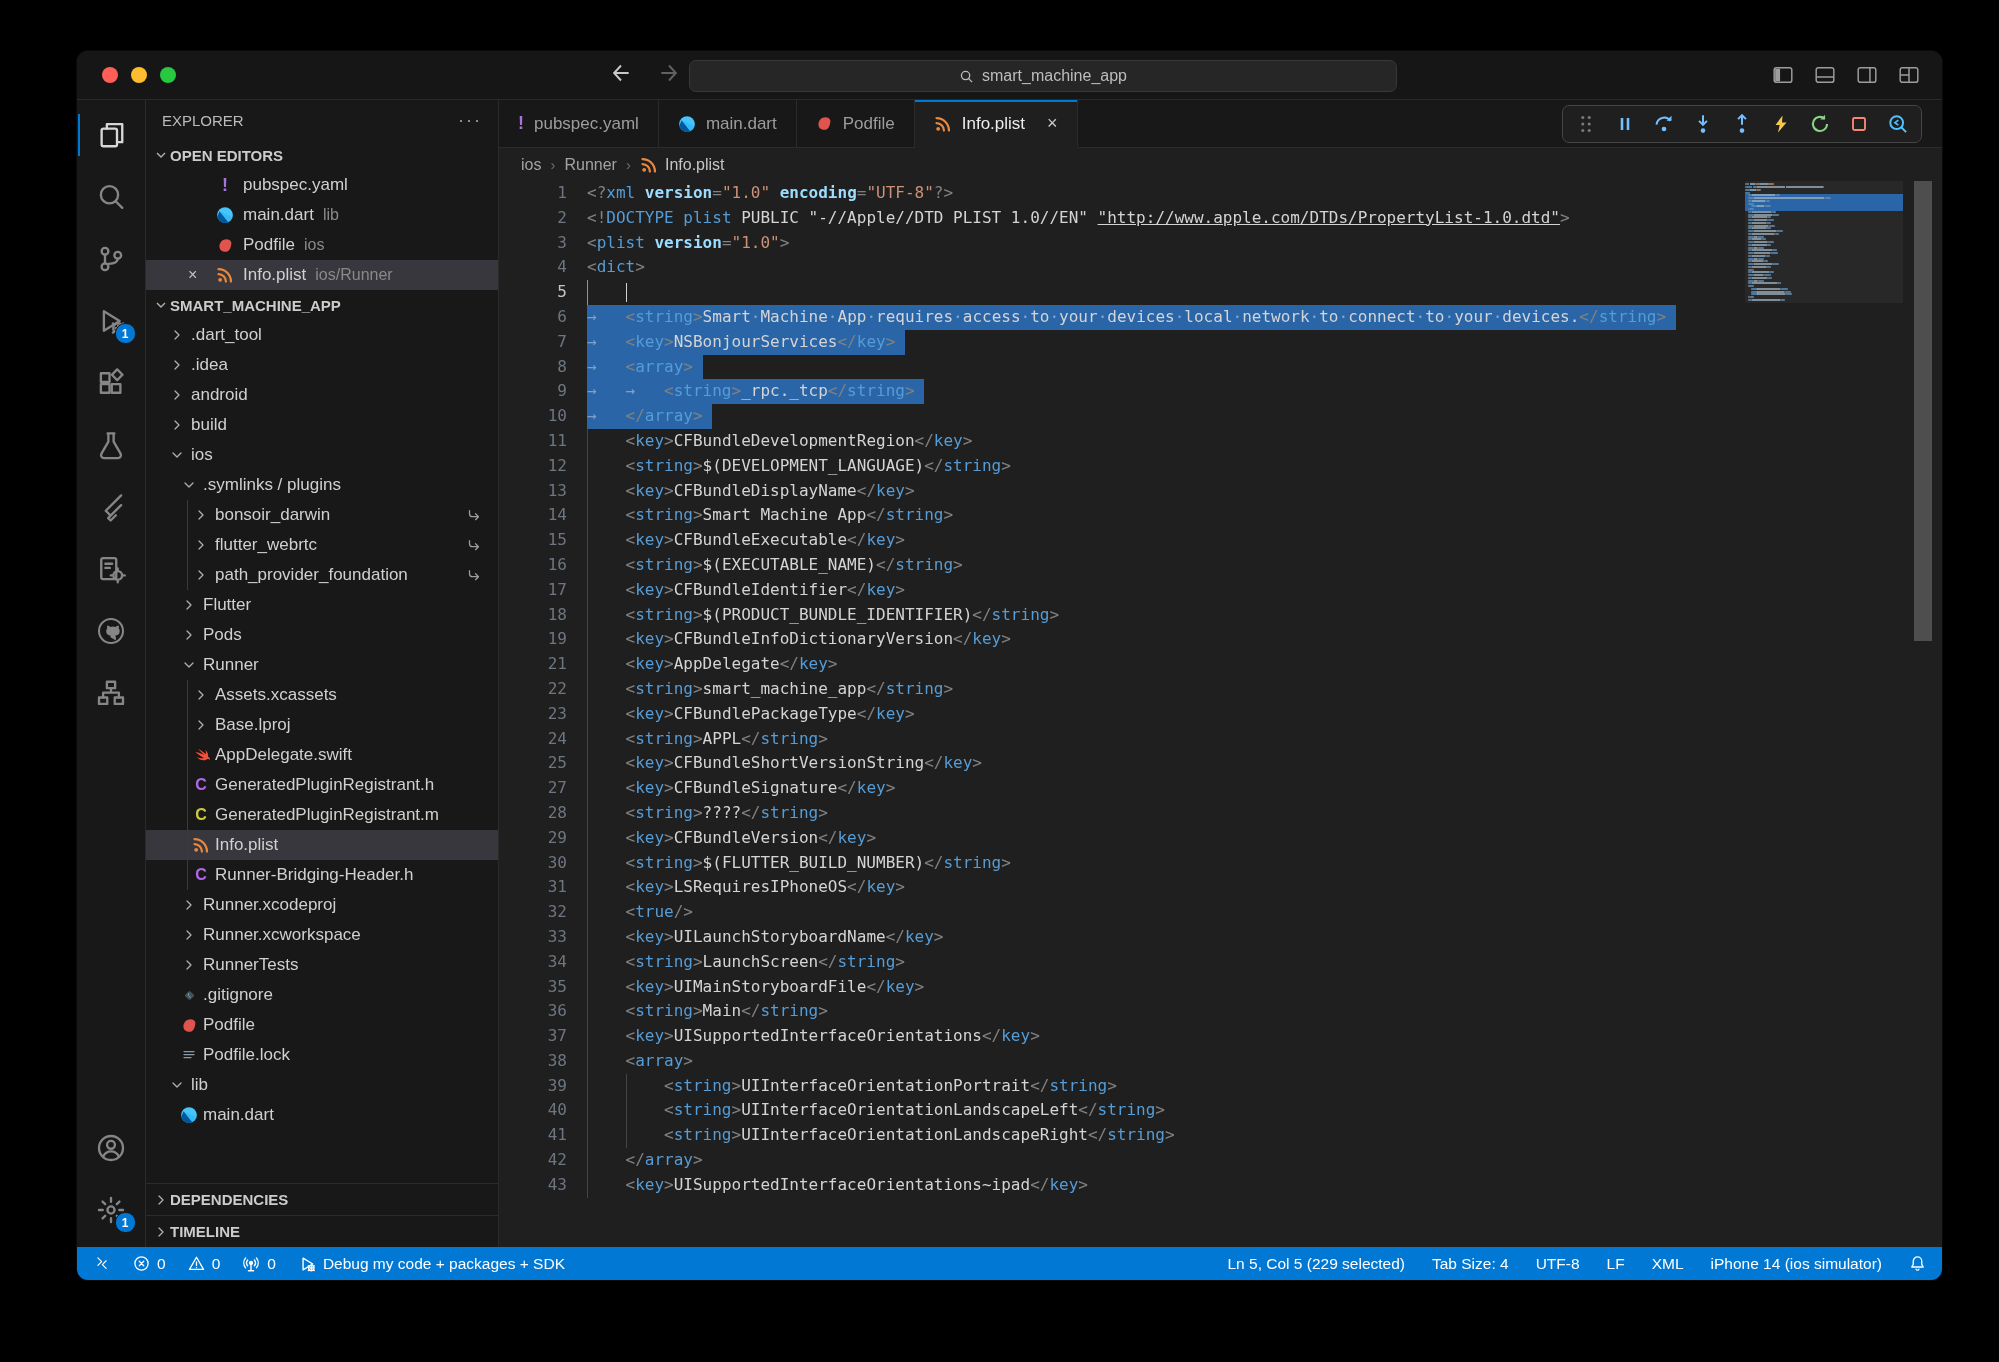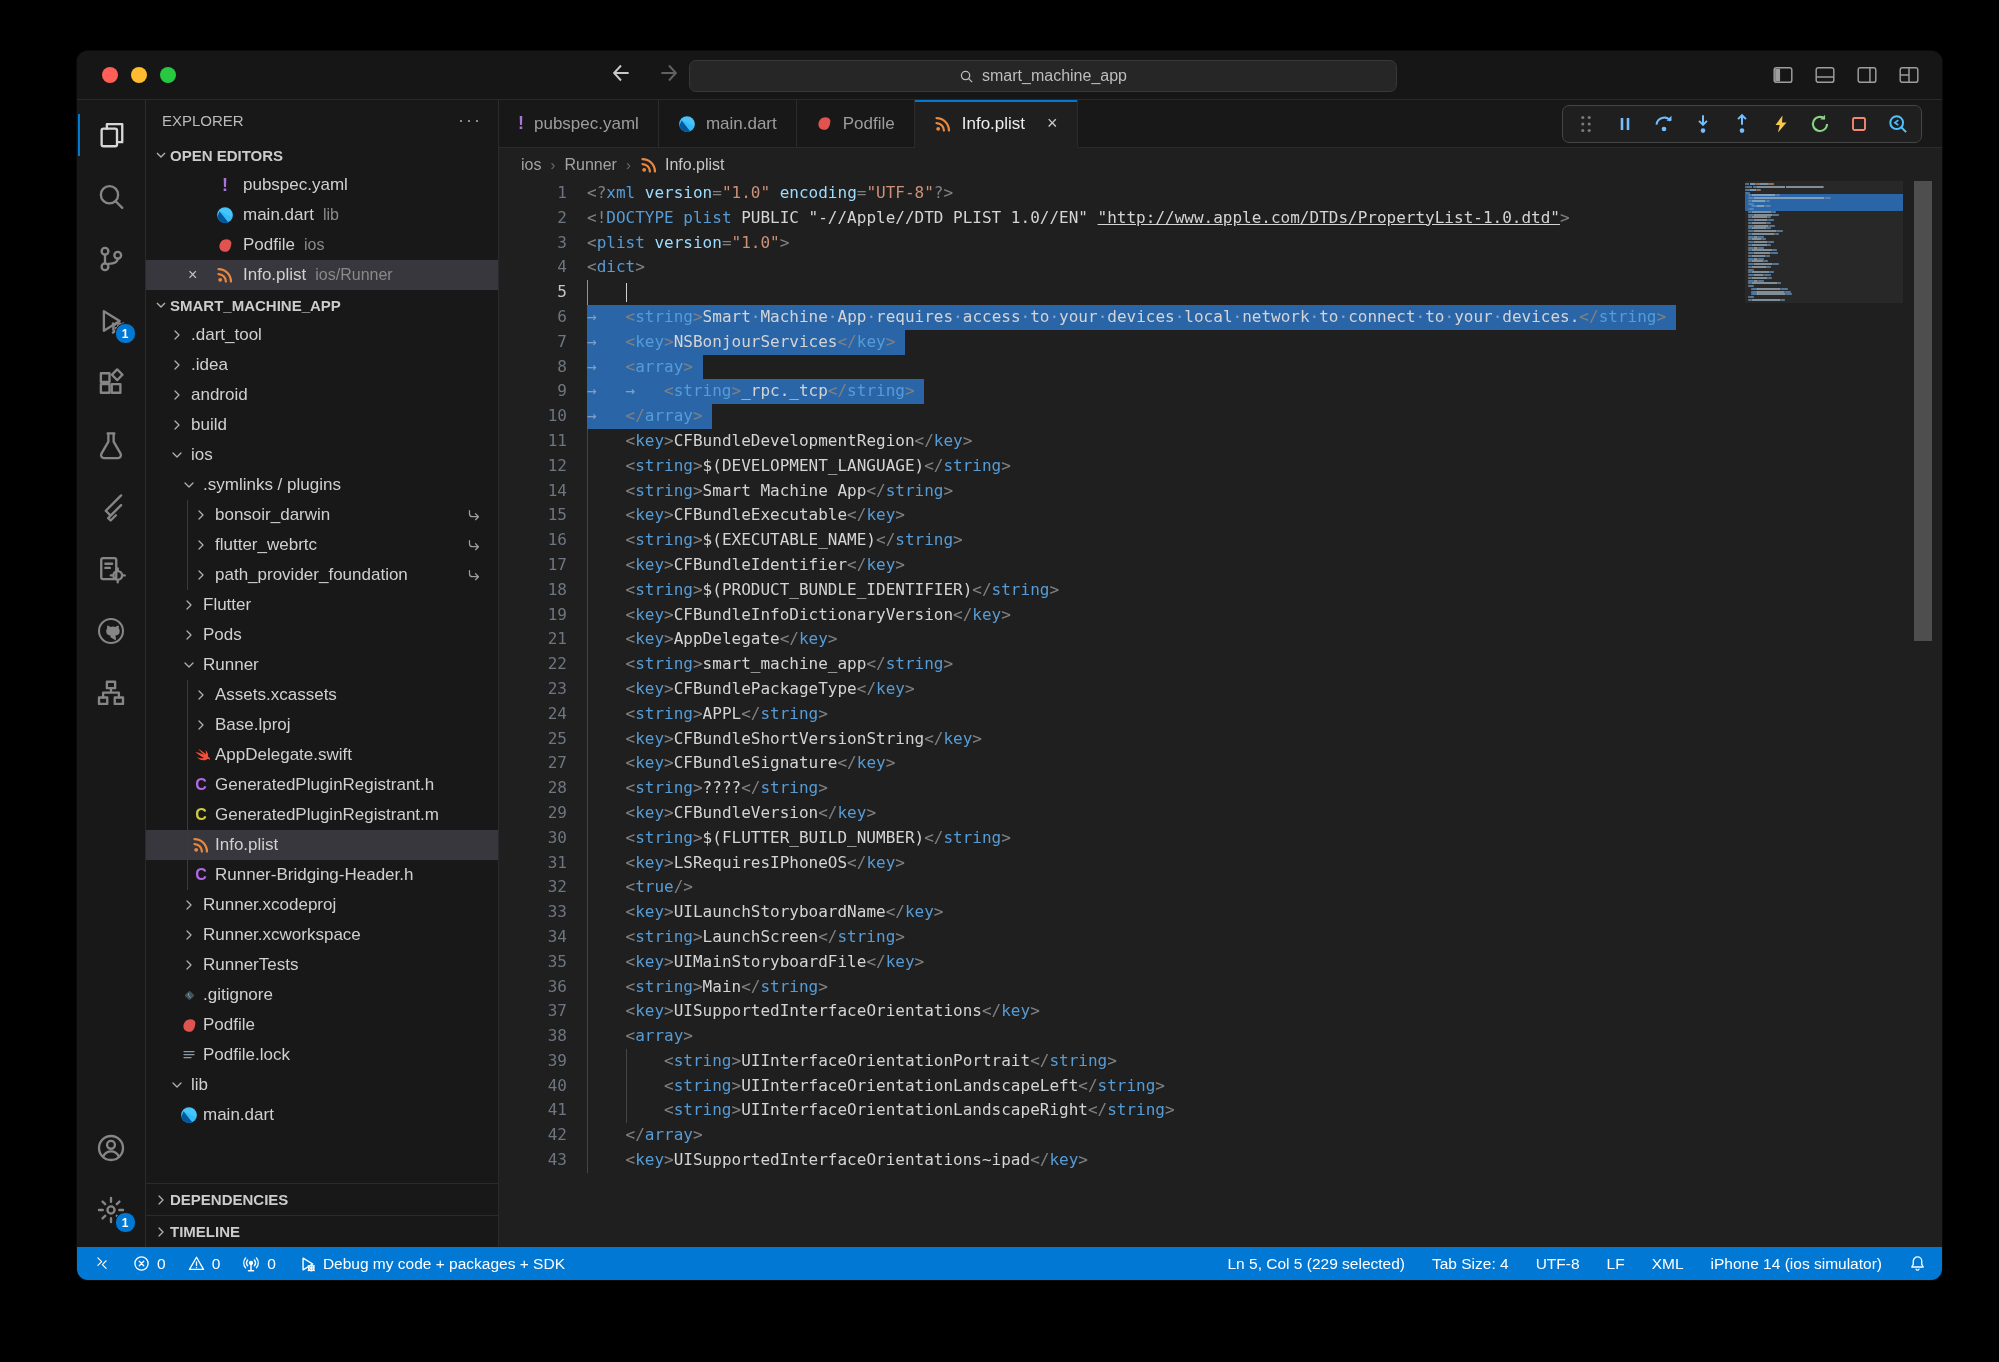--- a/index.html
+++ b/index.html
@@ -63,21 +63,21 @@
   .breadcrumb .sep{color:#6e6e6e;font-size:15px;}
   .crumbfile{display:flex;align-items:center;gap:7px;color:#c5c5c5;}
   
   .codewrap{flex:1;min-height:0;position:relative;overflow:hidden;
             font-family:"DejaVu Sans Mono",monospace;font-size:16px;}
   .cl{display:flex;height:24.8px;line-height:24.8px;white-space:pre;position:relative;align-items:stretch;}
   .gut{width:68px;flex:none;text-align:right;color:#6e7681;user-select:none;}
   .gut.hl{color:#c6c6c6;}
   .gsp{width:20px;flex:none;}
   .code{position:relative;}
-  .t{color:#569cd6;} .a{color:#9cdcfe;} .s{color:#ce9178;} .p{color:#808080;}
+  .t{color:#569cd6;} .a{color:#9cdcfe;font-weight:bold;} .s{color:#ce9178;} .p{color:#808080;}
   .w{color:#d4d4d4;} .u{color:#d4d4d4;text-decoration:underline;}
   .dot{color:rgba(255,255,255,0.42);}
   .tab4{display:inline-block;width:4ch;}
   .tab4.arr{color:rgba(255,255,255,0.38);}
   .selwrap{background:#2a65a8;padding-right:1ch;}
   .g1,.g2{position:absolute;top:0;bottom:0;width:1px;background:#454545;}
   .g1{left:88px;} .g2{left:126.6px;}
   .gsel{background:#7e96b1;}
   .caret{position:absolute;left:126.6px;top:3px;bottom:3px;width:1.5px;background:#d0d0d0;}
   
@@ -761,20 +761,21 @@
             <div class="cl"><span class="gut">3</span><span class="gsp"></span><span class="code"><span class="p">&lt;</span><span class="t">plist</span><span class="w"> </span><span class="a">version</span><span class="p">=</span><span class="s">"1.0"</span><span class="p">&gt;</span></span></div>
             <div class="cl"><span class="gut">4</span><span class="gsp"></span><span class="code"><span class="p">&lt;</span><span class="t">dict</span><span class="p">&gt;</span></span></div>
             <div class="cl"><span class="gut hl">5</span><span class="gsp"></span><div class="g1 gsel"></div><div class="caret"></div><span class="code"><span class="tab4"></span><div class="selwrap"><span class="p">&lt;</span><span class="t">key</span><span class="p">&gt;</span><span class="w">NSLocalNetworkUsageDescription</span><span class="p">&lt;/</span><span class="t">key</span><span class="p">&gt;</span></div></span></div>
             <div class="cl"><span class="gut">6</span><span class="gsp"></span><div class="g1 gsel"></div><span class="code"><div class="selwrap"><span class="tab4 arr">→</span><span class="p">&lt;</span><span class="t">string</span><span class="p">&gt;</span><span class="w">Smart</span><span class="dot">·</span><span class="w">Machine</span><span class="dot">·</span><span class="w">App</span><span class="dot">·</span><span class="w">requires</span><span class="dot">·</span><span class="w">access</span><span class="dot">·</span><span class="w">to</span><span class="dot">·</span><span class="w">your</span><span class="dot">·</span><span class="w">devices</span><span class="dot">·</span><span class="w">local</span><span class="dot">·</span><span class="w">network</span><span class="dot">·</span><span class="w">to</span><span class="dot">·</span><span class="w">connect</span><span class="dot">·</span><span class="w">to</span><span class="dot">·</span><span class="w">your</span><span class="dot">·</span><span class="w">devices.</span><span class="p">&lt;/</span><span class="t">string</span><span class="p">&gt;</span></div></span></div>
             <div class="cl"><span class="gut">7</span><span class="gsp"></span><div class="g1 gsel"></div><span class="code"><div class="selwrap"><span class="tab4 arr">→</span><span class="p">&lt;</span><span class="t">key</span><span class="p">&gt;</span><span class="w">NSBonjourServices</span><span class="p">&lt;/</span><span class="t">key</span><span class="p">&gt;</span></div></span></div>
             <div class="cl"><span class="gut">8</span><span class="gsp"></span><div class="g1 gsel"></div><span class="code"><div class="selwrap"><span class="tab4 arr">→</span><span class="p">&lt;</span><span class="t">array</span><span class="p">&gt;</span></div></span></div>
             <div class="cl"><span class="gut">9</span><span class="gsp"></span><div class="g1 gsel"></div><div class="g2 gsel"></div><span class="code"><div class="selwrap"><span class="tab4 arr">→</span><span class="tab4 arr">→</span><span class="p">&lt;</span><span class="t">string</span><span class="p">&gt;</span><span class="w">_rpc._tcp</span><span class="p">&lt;/</span><span class="t">string</span><span class="p">&gt;</span></div></span></div>
             <div class="cl"><span class="gut">10</span><span class="gsp"></span><div class="g1 gsel"></div><span class="code"><div class="selwrap"><span class="tab4 arr">→</span><span class="p">&lt;/</span><span class="t">array</span><span class="p">&gt;</span></div></span></div>
             <div class="cl"><span class="gut">11</span><span class="gsp"></span><div class="g1"></div><span class="code"><span class="tab4"></span><span class="p">&lt;</span><span class="t">key</span><span class="p">&gt;</span><span class="w">CFBundleDevelopmentRegion</span><span class="p">&lt;/</span><span class="t">key</span><span class="p">&gt;</span></span></div>
             <div class="cl"><span class="gut">12</span><span class="gsp"></span><div class="g1"></div><span class="code"><span class="tab4"></span><span class="p">&lt;</span><span class="t">string</span><span class="p">&gt;</span><span class="w">$(DEVELOPMENT_LANGUAGE)</span><span class="p">&lt;/</span><span class="t">string</span><span class="p">&gt;</span></span></div>
+            <div class="cl"><span class="gut">13</span><span class="gsp"></span><div class="g1"></div><span class="code"><span class="tab4"></span><span class="p">&lt;</span><span class="t">key</span><span class="p">&gt;</span><span class="w">CFBundleDisplayName</span><span class="p">&lt;/</span><span class="t">key</span><span class="p">&gt;</span></span></div>
             <div class="cl"><span class="gut">14</span><span class="gsp"></span><div class="g1"></div><span class="code"><span class="tab4"></span><span class="p">&lt;</span><span class="t">string</span><span class="p">&gt;</span><span class="w">Smart Machine App</span><span class="p">&lt;/</span><span class="t">string</span><span class="p">&gt;</span></span></div>
             <div class="cl"><span class="gut">15</span><span class="gsp"></span><div class="g1"></div><span class="code"><span class="tab4"></span><span class="p">&lt;</span><span class="t">key</span><span class="p">&gt;</span><span class="w">CFBundleExecutable</span><span class="p">&lt;/</span><span class="t">key</span><span class="p">&gt;</span></span></div>
             <div class="cl"><span class="gut">16</span><span class="gsp"></span><div class="g1"></div><span class="code"><span class="tab4"></span><span class="p">&lt;</span><span class="t">string</span><span class="p">&gt;</span><span class="w">$(EXECUTABLE_NAME)</span><span class="p">&lt;/</span><span class="t">string</span><span class="p">&gt;</span></span></div>
             <div class="cl"><span class="gut">17</span><span class="gsp"></span><div class="g1"></div><span class="code"><span class="tab4"></span><span class="p">&lt;</span><span class="t">key</span><span class="p">&gt;</span><span class="w">CFBundleIdentifier</span><span class="p">&lt;/</span><span class="t">key</span><span class="p">&gt;</span></span></div>
             <div class="cl"><span class="gut">18</span><span class="gsp"></span><div class="g1"></div><span class="code"><span class="tab4"></span><span class="p">&lt;</span><span class="t">string</span><span class="p">&gt;</span><span class="w">$(PRODUCT_BUNDLE_IDENTIFIER)</span><span class="p">&lt;/</span><span class="t">string</span><span class="p">&gt;</span></span></div>
             <div class="cl"><span class="gut">19</span><span class="gsp"></span><div class="g1"></div><span class="code"><span class="tab4"></span><span class="p">&lt;</span><span class="t">key</span><span class="p">&gt;</span><span class="w">CFBundleInfoDictionaryVersion</span><span class="p">&lt;/</span><span class="t">key</span><span class="p">&gt;</span></span></div>
             <div class="cl"><span class="gut">21</span><span class="gsp"></span><div class="g1"></div><span class="code"><span class="tab4"></span><span class="p">&lt;</span><span class="t">key</span><span class="p">&gt;</span><span class="w">AppDelegate</span><span class="p">&lt;/</span><span class="t">key</span><span class="p">&gt;</span></span></div>
             <div class="cl"><span class="gut">22</span><span class="gsp"></span><div class="g1"></div><span class="code"><span class="tab4"></span><span class="p">&lt;</span><span class="t">string</span><span class="p">&gt;</span><span class="w">smart_machine_app</span><span class="p">&lt;/</span><span class="t">string</span><span class="p">&gt;</span></span></div>
             <div class="cl"><span class="gut">23</span><span class="gsp"></span><div class="g1"></div><span class="code"><span class="tab4"></span><span class="p">&lt;</span><span class="t">key</span><span class="p">&gt;</span><span class="w">CFBundlePackageType</span><span class="p">&lt;/</span><span class="t">key</span><span class="p">&gt;</span></span></div>
             <div class="cl"><span class="gut">24</span><span class="gsp"></span><div class="g1"></div><span class="code"><span class="tab4"></span><span class="p">&lt;</span><span class="t">string</span><span class="p">&gt;</span><span class="w">APPL</span><span class="p">&lt;/</span><span class="t">string</span><span class="p">&gt;</span></span></div>

